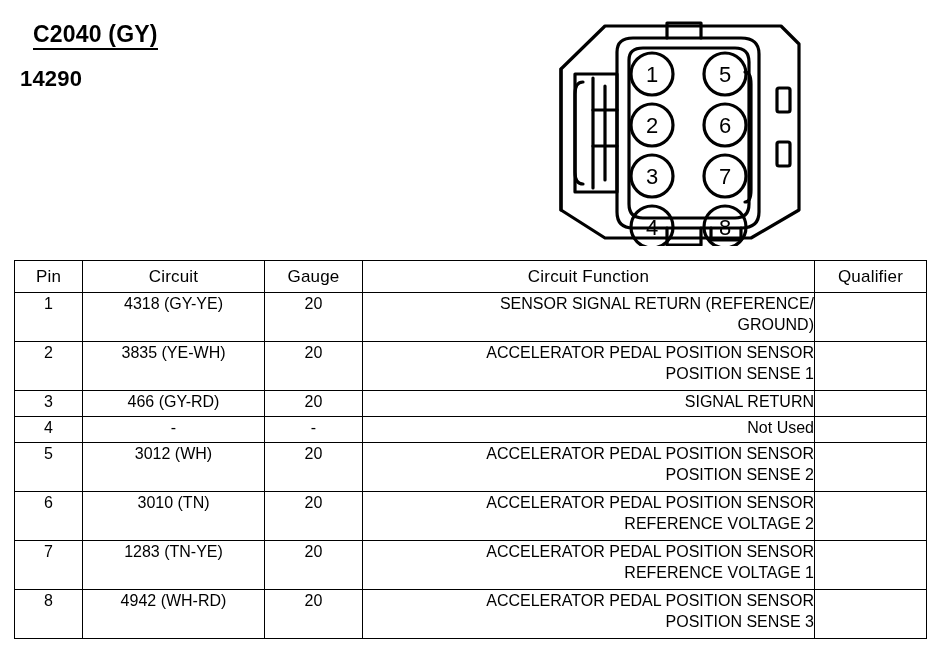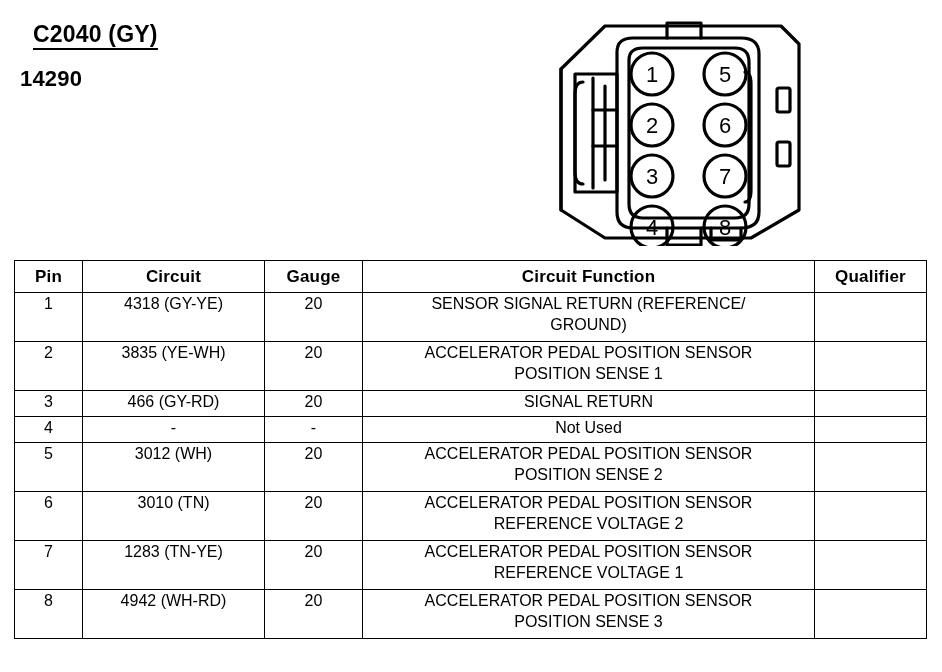--- a/index.html
+++ b/index.html
@@ -67,39 +67,39 @@
     table-layout: fixed;
   }
   #pin-table td, #pin-table th {
     border: 1.6px solid #000;
     padding: 0;
     vertical-align: top;
   }
   #pin-table thead th {
     text-align: center;
     font-size: 17px;
-    font-weight: bold;
+    font-weight: normal;
     height: 31px;
     vertical-align: middle;
     letter-spacing: 0.2px;
   }
   .col-pin    { width: 68px; }
   .col-circuit{ width: 182px; }
   .col-gauge  { width: 98px; }
   .col-func   { width: 452px; }
   .col-qual   { width: 112px; }
 
   .cell-pin, .cell-circuit, .cell-gauge {
     text-align: center;
     font-size: 16px;
     padding-top: 6px;
     line-height: 1.32;
   }
   .cell-func {
-    text-align: center;
+    text-align: right;
     font-size: 16px;
     padding: 6px 2px 4px 4px;
     line-height: 1.32;
     white-space: pre-line;
   }
   .cell-qual { }
 
   tr.row-2line td { height: 48px; }
   tr.row-1line td { height: 25px; }
 </style>

